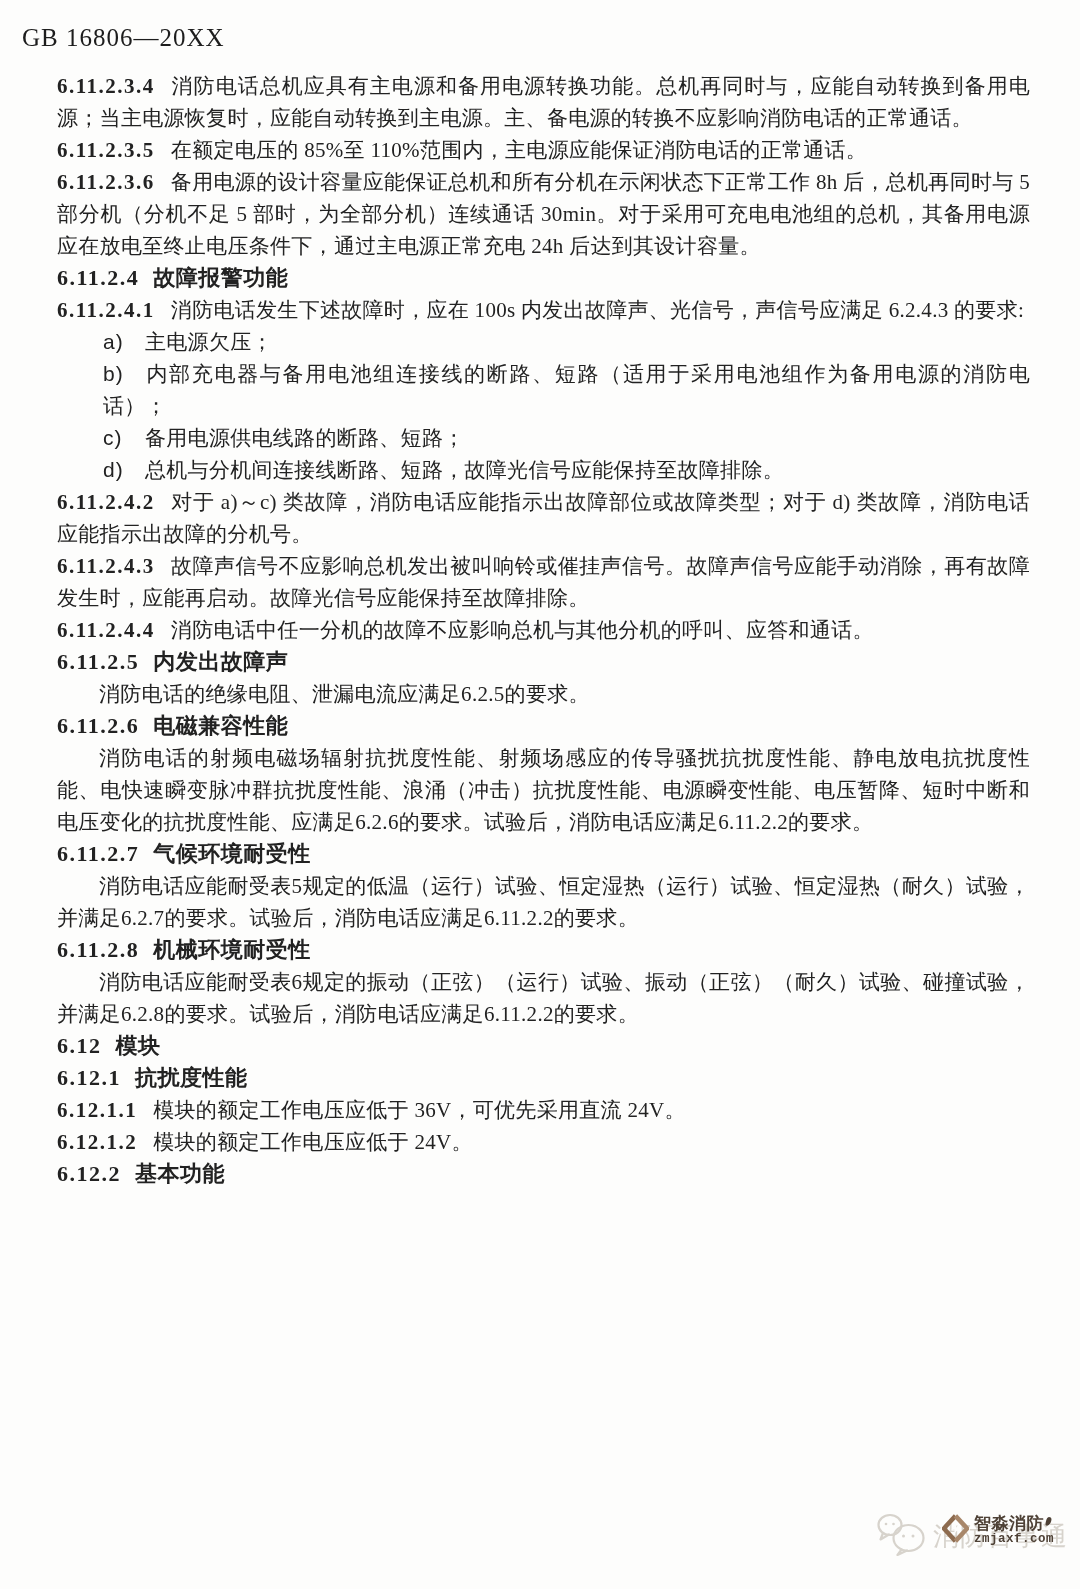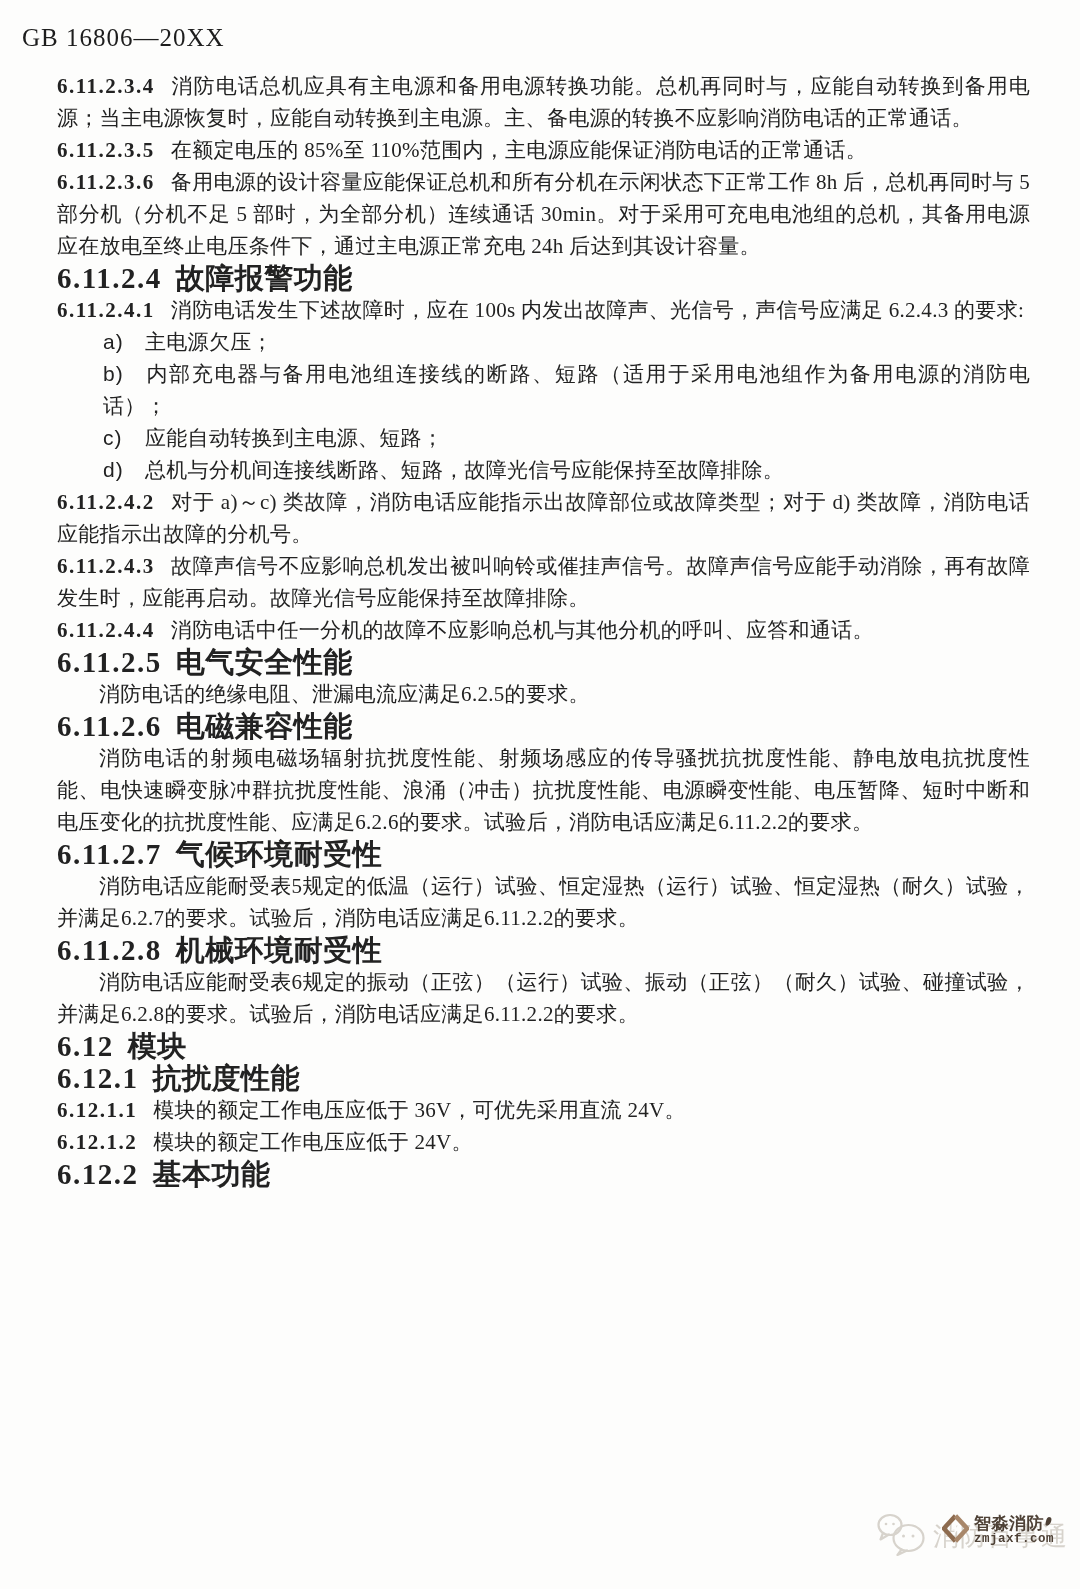--- a/index.html
+++ b/index.html
@@ -23,21 +23,21 @@
     line-height:32px;
     letter-spacing:0.3px;
     text-align:justify;
   }
   .content p,.content h3{margin:0;}
   .para{margin:4px 0;}
   .indent{text-indent:2em;}
   .heading{
     margin:15px 0;
     font-weight:700;
-    font-size:29px;
+    font-size:22px;
     font-family:"Liberation Sans","DejaVu Sans",sans-serif;
     letter-spacing:0.5px;
     text-align:left;
   }
   .num{
     font-family:Liberation Serif, serif;
     font-weight:700;
     letter-spacing:1.5px;
     margin-right:16px;
     white-space:nowrap;
@@ -105,31 +105,31 @@
     <p class="para"><span class="num">6.11.2.3.6</span><span>备用电源的设计容量应能保证总机和所有分机在示闲状态下正常工作 8h 后，总机再同时与 5 部分机（分机不足 5 部时，为全部分机）连续通话 30min。对于采用可充电电池组的总机，其备用电源应在放电至终止电压条件下，通过主电源正常充电 24h 后达到其设计容量。</span></p>
 
     <h3 class="heading"><span class="num">6.11.2.4</span><span>故障报警功能</span></h3>
 
     <p class="para"><span class="num">6.11.2.4.1</span><span>消防电话发生下述故障时，应在 100s 内发出故障声、光信号，声信号应满足 6.2.4.3 的要求:</span></p>
 
     <p class="list-item"><span class="li-label">a)</span><span>主电源欠压；</span></p>
 
     <p class="list-item"><span class="li-label">b)</span><span>内部充电器与备用电池组连接线的断路、短路（适用于采用电池组作为备用电源的消防电话）；</span></p>
 
-    <p class="list-item"><span class="li-label">c)</span><span>应能自动转换到主电源、短路；</span></p>
+    <p class="list-item"><span class="li-label">c)</span><span>备用电源供电线路的断路、短路；</span></p>
 
     <p class="list-item"><span class="li-label">d)</span><span>总机与分机间连接线断路、短路，故障光信号应能保持至故障排除。</span></p>
 
     <p class="para"><span class="num">6.11.2.4.2</span><span>对于 a)～c) 类故障，消防电话应能指示出故障部位或故障类型；对于 d) 类故障，消防电话应能指示出故障的分机号。</span></p>
 
     <p class="para"><span class="num">6.11.2.4.3</span><span>故障声信号不应影响总机发出被叫响铃或催挂声信号。故障声信号应能手动消除，再有故障发生时，应能再启动。故障光信号应能保持至故障排除。</span></p>
 
     <p class="para"><span class="num">6.11.2.4.4</span><span>消防电话中任一分机的故障不应影响总机与其他分机的呼叫、应答和通话。</span></p>
 
-    <h3 class="heading"><span class="num">6.11.2.5</span><span>电气安全性能</span></h3>
+    <h3 class="heading"><span class="num">6.11.2.5</span><span>内发出故障声</span></h3>
 
     <p class="para indent"><span>消防电话的绝缘电阻、泄漏电流应满足6.2.5的要求。</span></p>
 
     <h3 class="heading"><span class="num">6.11.2.6</span><span>电磁兼容性能</span></h3>
 
     <p class="para indent"><span>消防电话的射频电磁场辐射抗扰度性能、射频场感应的传导骚扰抗扰度性能、静电放电抗扰度性能、电快速瞬变脉冲群抗扰度性能、浪涌（冲击）抗扰度性能、电源瞬变性能、电压暂降、短时中断和电压变化的抗扰度性能、应满足6.2.6的要求。试验后，消防电话应满足6.11.2.2的要求。</span></p>
 
     <h3 class="heading"><span class="num">6.11.2.7</span><span>气候环境耐受性</span></h3>
 
     <p class="para indent"><span>消防电话应能耐受表5规定的低温（运行）试验、恒定湿热（运行）试验、恒定湿热（耐久）试验，并满足6.2.7的要求。试验后，消防电话应满足6.11.2.2的要求。</span></p>

